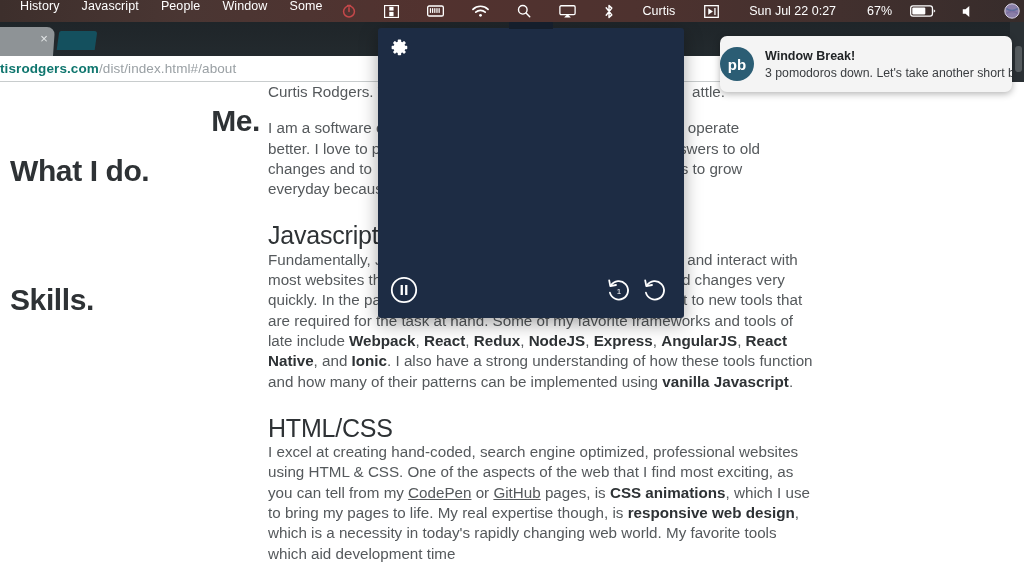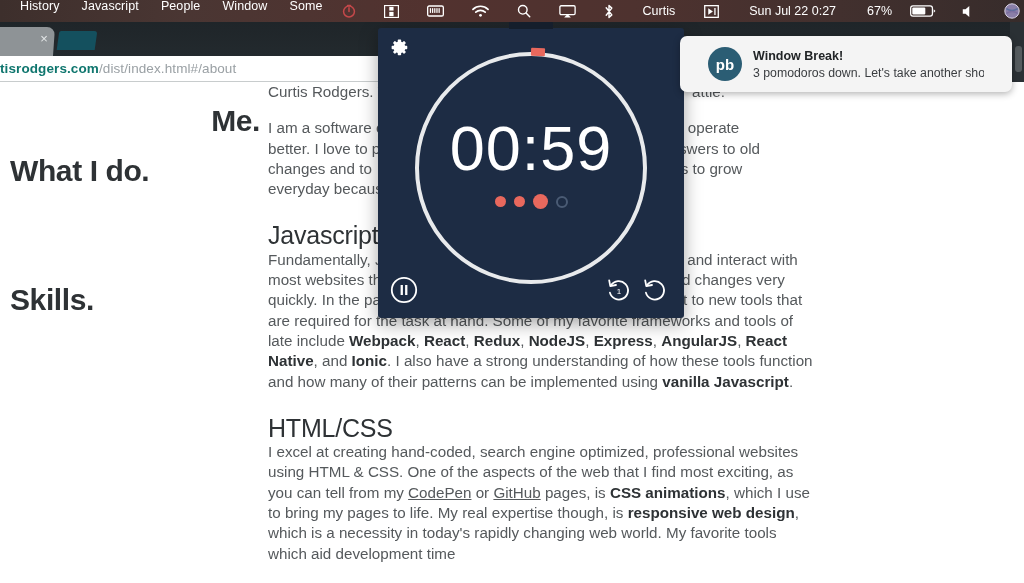--- a/index.html
+++ b/index.html
@@ -175,26 +175,26 @@
   .btn-pause {
     position: absolute; left: 12px; top: 2px;
     width: 28px; height: 28px;
   }
   .btn-restart { position: absolute; right: 52px; top: 3px; width: 26px; height: 26px; }
   .btn-reset   { position: absolute; right: 16px; top: 3px; width: 26px; height: 26px; }
 
   
   .notif {
     position: absolute; right: 12px; top: 36px;
-    width: 332px; height: 56px;
+    width: 292px; height: 56px;
     background: #f4f4f4;
     border-radius: 7px;
     box-shadow: 0 2px 7px rgba(0,0,0,.30);
     display: flex; align-items: center;
-    padding: 0 28px;
+    padding: 0 0;
     z-index: 55;
   }
   .notif-avatar {
     width: 34px; height: 34px; border-radius: 50%;
     background: #2b5d74;
     display: flex; align-items: center; justify-content: center;
     color: #ffffff; font-size: 15px; font-weight: bold;
     flex: 0 0 auto;
   }
   .notif-body { margin-left: 11px; overflow: hidden; }
@@ -387,31 +387,20 @@
   <div class="timer">
     <div class="timer-notch"></div>
 
     <div class="gear">
       <svg width="18" height="18" viewBox="0 0 20 20">
         <path fill="#ffffff" d="M10 6.1a3.9 3.9 0 1 0 0 7.8 3.9 3.9 0 0 0 0-7.8zm0 5.9a2 2 0 1 1 0-4 2 2 0 0 1 0 4z"></path>
         <path fill="#ffffff" d="M18.4 8.6h-1.6a7 7 0 0 0-.6-1.5l1.1-1.1a.8.8 0 0 0 0-1.1l-1.2-1.2a.8.8 0 0 0-1.1 0L13.9 4.8a7 7 0 0 0-1.5-.6V2.6a.8.8 0 0 0-.8-.8H9.4a.8.8 0 0 0-.8.8v1.6a7 7 0 0 0-1.5.6L6 3.7a.8.8 0 0 0-1.1 0L3.7 4.9a.8.8 0 0 0 0 1.1l1.1 1.1a7 7 0 0 0-.6 1.5H2.6a.8.8 0 0 0-.8.8v2.2c0 .4.4.8.8.8h1.6c.1.5.3 1 .6 1.5L3.7 15a.8.8 0 0 0 0 1.1l1.2 1.2a.8.8 0 0 0 1.1 0l1.1-1.1c.5.3 1 .5 1.5.6v1.6c0 .4.4.8.8.8h2.2c.4 0 .8-.4.8-.8v-1.6c.5-.1 1-.3 1.5-.6l1.1 1.1a.8.8 0 0 0 1.1 0l1.2-1.2a.8.8 0 0 0 0-1.1l-1.1-1.1c.3-.5.5-1 .6-1.5h1.6c.4 0 .8-.4.8-.8V9.4a.8.8 0 0 0-.8-.8z"></path>
       </svg>
     </div>
 
-    <div class="ring-wrap">
-      <div class="ring"></div>
-      <div class="ring-marker"></div>
-      <div class="timer-time">00:59</div>
-      <div class="dots">
-        <div class="dot"></div>
-        <div class="dot"></div>
-        <div class="dot big"></div>
-        <div class="dot empty"></div>
-      </div>
-    </div>
 
     <div class="timer-controls">
       <div class="btn-pause">
         <svg width="28" height="28" viewBox="0 0 28 28">
           <circle cx="14" cy="14" r="12.2" fill="none" stroke="#ffffff" stroke-width="1.8"></circle>
           <rect x="10.6" y="9" width="2.3" height="10" fill="#ffffff"></rect>
           <rect x="15.1" y="9" width="2.3" height="10" fill="#ffffff"></rect>
         </svg>
       </div>
       <div class="btn-restart">

